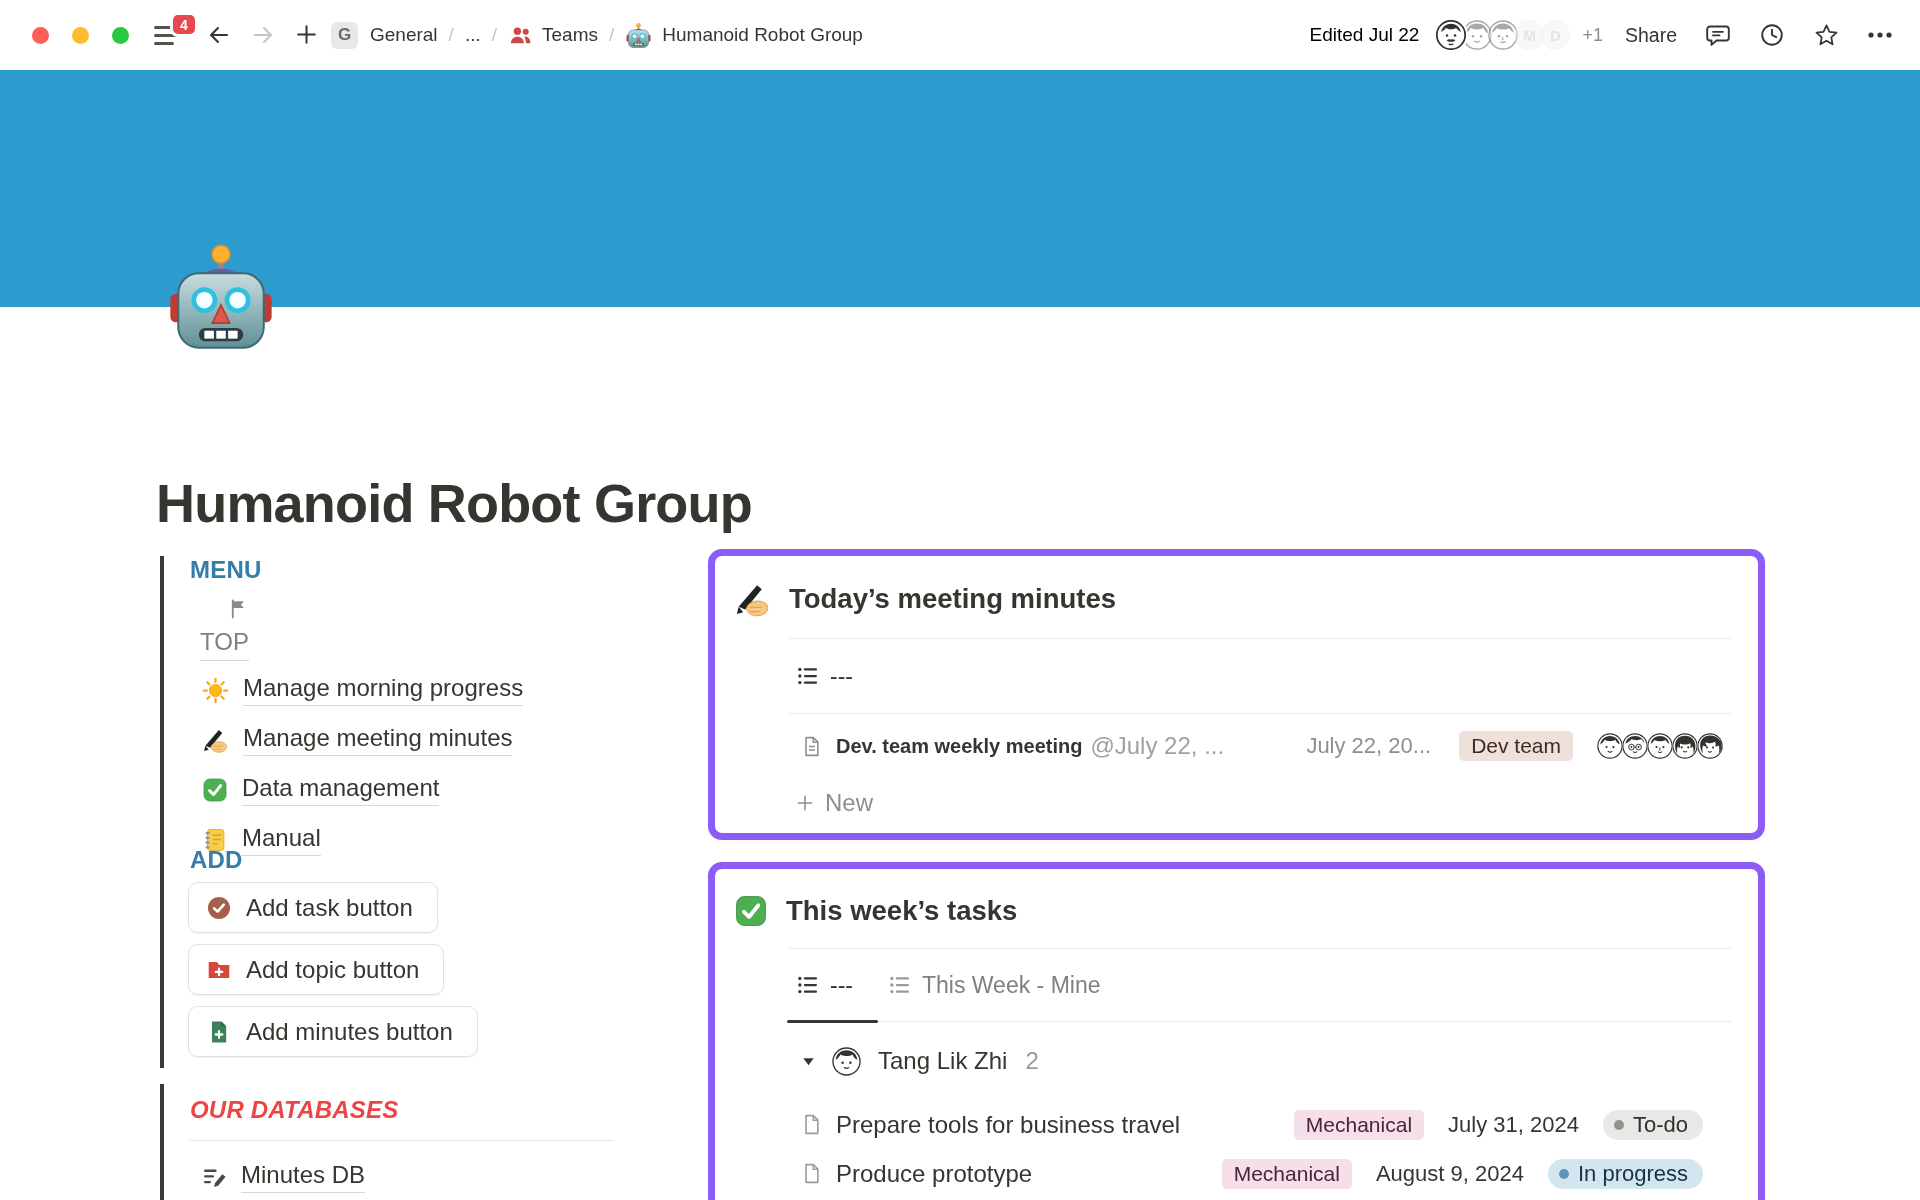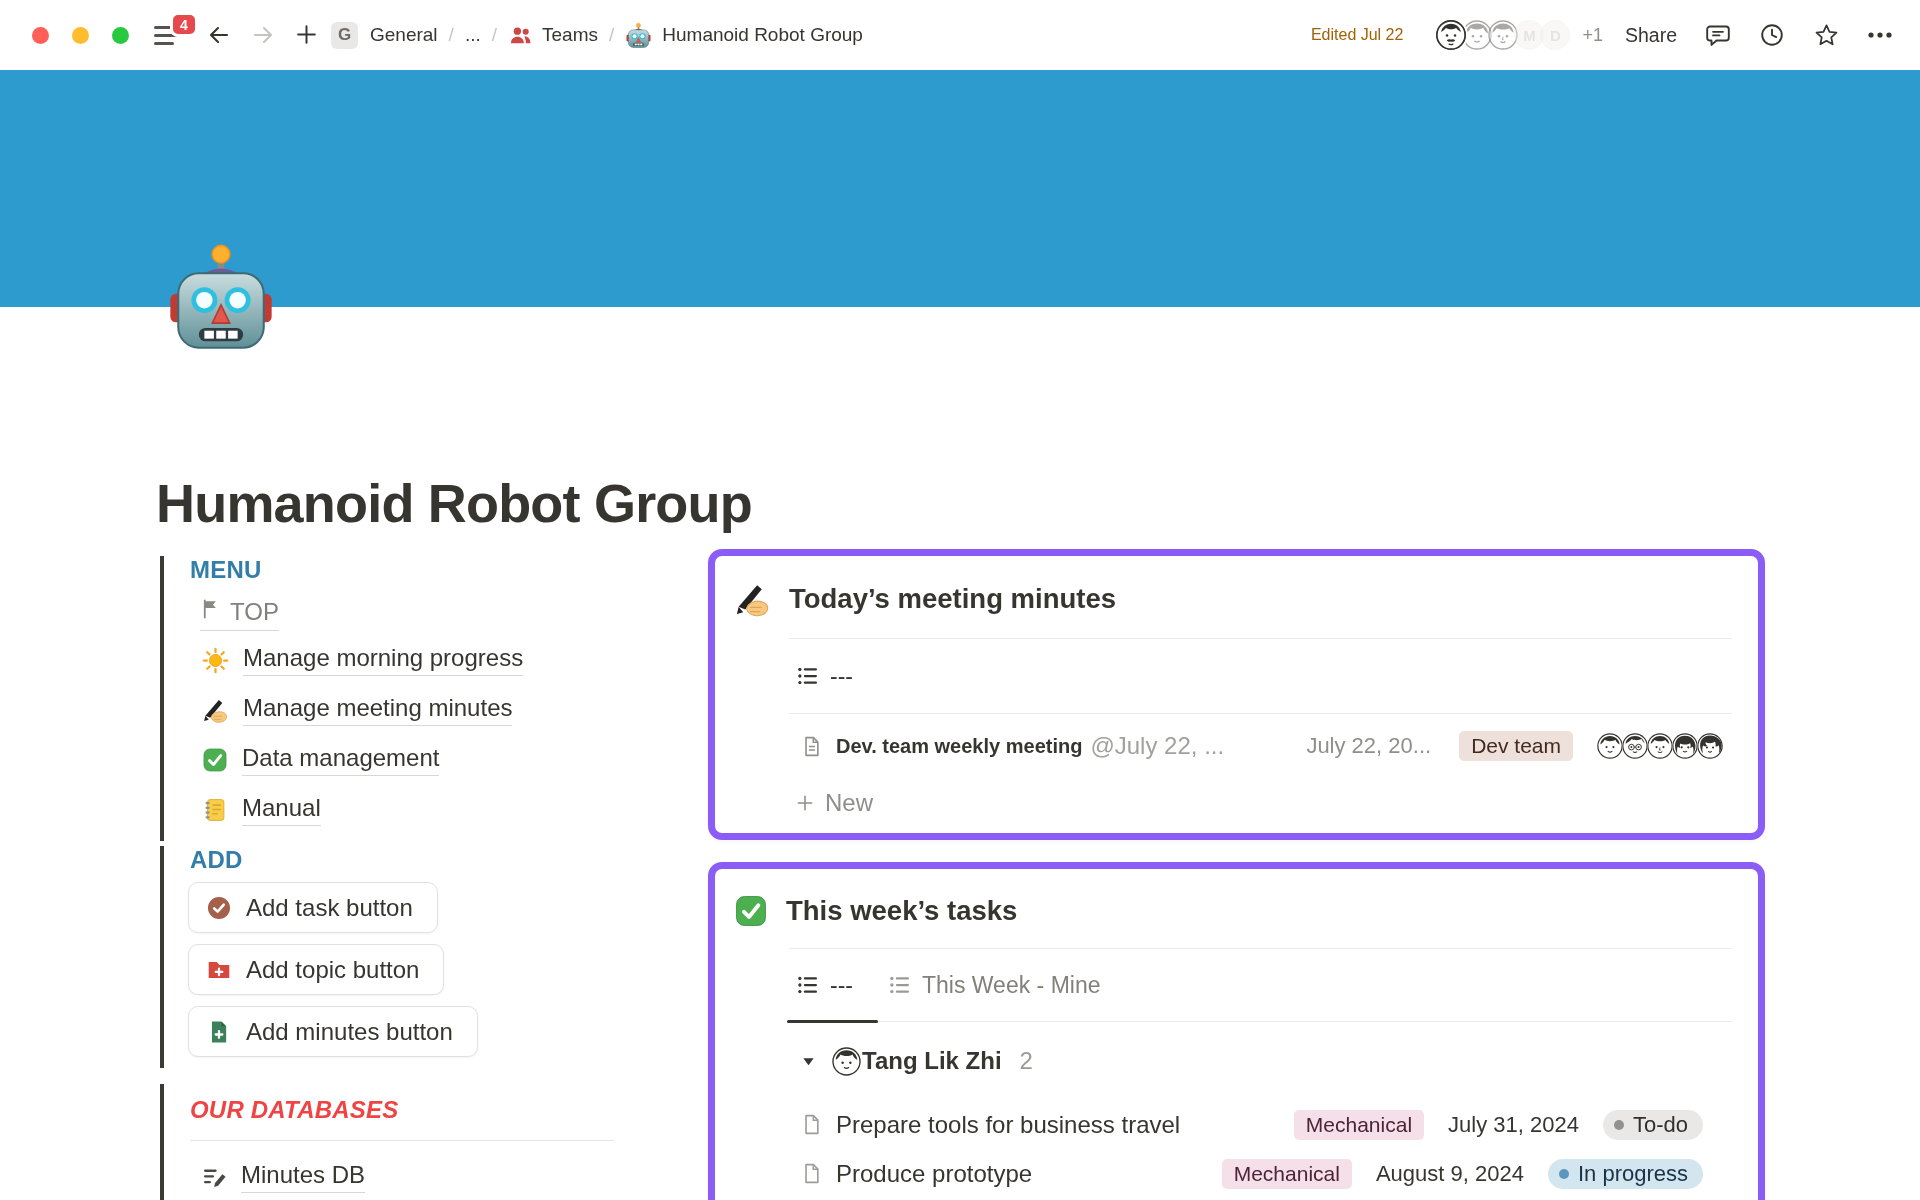--- a/index.html
+++ b/index.html
@@ -16,40 +16,40 @@
   .badge{position:absolute;left:16px;top:-8px;min-width:18px;height:19px;padding:0 2px;background:#E5484D;
          border:3px solid #fff;border-radius:8px;color:#fff;font-size:14px;font-weight:700;
          display:flex;align-items:center;justify-content:center;}
   .nav-ic{position:absolute;top:22px;}
   .tb-left{position:absolute;left:331px;top:0;height:70px;display:flex;align-items:center;font-size:19px;}
   .gbox{width:27px;height:27px;border-radius:6px;background:#E9E8E6;color:#6B6A66;font-size:17px;font-weight:600;
         display:flex;align-items:center;justify-content:center;margin-right:12px;}
   .crumb{color:#37352F;cursor:default;}
   .sep{color:#C8C6C1;margin:0 11px;}
   .tb-right{position:absolute;right:26px;top:0;height:70px;display:flex;align-items:center;}
-  .edited{font-size:16px;color:#a16207;margin-right:33px;}
+  .edited{font-size:19px;color:#000000;margin-right:17px;}
   .avstack{display:flex;align-items:center;}
   .av{width:30px;height:30px;border-radius:50%;background:#fff;position:relative;}
   .av + .av{margin-left:-4px;}
   .av.ring{box-shadow:0 0 0 2px #3A3935 inset, 0 0 0 2px #fff;z-index:5;}
   .av.faded{opacity:.42;}
   .av.initial{background:#F1F0EE;color:#C3C1BD;font-size:15px;font-weight:600;
               display:flex;align-items:center;justify-content:center;border:1px solid #E7E6E3;box-sizing:border-box;}
   .plus1{font-size:18px;color:#8F8E8A;margin:0 22px 0 12px;}
   .share{font-size:19.5px;color:#37352F;margin-right:28px;}
   .tbic{margin-right:28px;}
   
   .cover{position:absolute;top:70px;left:0;width:1920px;height:237px;}
   .page-icon{position:absolute;left:164px;top:240px;width:114px;height:114px;z-index:5;}
   .page-title{position:absolute;left:156px;top:436px;font-size:54px;font-weight:700;letter-spacing:-0.8px;color:#37352F;}
   
   .qblock{position:absolute;left:160px;border-left:4px solid #3B3A36;padding-left:24px;box-sizing:border-box;}
   .sec-h{font-size:24px;font-weight:700;letter-spacing:.2px;margin:0 0 8px 2px;}
-  .toprow{display:inline-flex;align-items:flex-start;gap:9px;margin:6px 0 4px 12px;padding-bottom:4px;
-          border-bottom:1.5px solid rgba(73,71,64,.22);color:#82807B;font-size:24px;font-weight:500;}
+  .toprow{display:inline-flex;align-items:flex-end;gap:9px;margin:6px 0 4px 12px;padding-bottom:4px;
+          border-bottom:1.5px solid rgba(73,71,64,.22);color:#82807B;font-size:24px;font-weight:500;flex-direction:column;}
   .mitem{display:flex;align-items:center;gap:14px;height:50px;margin-left:14px;}
   .mlabel{font-size:24px;font-weight:500;color:#37352F;padding-bottom:3px;border-bottom:1.5px solid rgba(73,71,64,.22);}
   .add-btn{display:flex;align-items:center;gap:14px;height:49px;width:max-content;padding:0 24px 0 17px;
            background:#fff;border:1px solid #E2E1DE;border-radius:10px;box-shadow:0 1px 2px rgba(15,15,15,.05);
            font-size:24px;font-weight:500;color:#37352F;margin:0 0 11px 0;}
   .db-divider{height:1px;background:#E7E6E3;width:424px;margin:16px 0 0 2px;}
   .db-item{display:flex;align-items:center;gap:14px;margin:20px 0 0 14px;}
   
   .card{position:absolute;left:708px;width:1057px;background:#fff;border:7px solid #8b5cf6;border-radius:14px;
         box-shadow:0 2px 4px rgba(15,15,15,.04);box-sizing:border-box;overflow:hidden;}
@@ -65,21 +65,21 @@
   .rtitle{font-size:20px;font-weight:600;color:#37352F;white-space:nowrap;margin-left:13px;}
   .rmention{font-size:24px;color:#A3A19D;margin-left:8px;white-space:nowrap;text-align:right;}
   .rdate1{font-size:22px;color:#8F8E8A;margin:0 28px 0 auto;}
   .pill{height:30px;display:flex;align-items:center;padding:0 12px;border-radius:5px;font-size:21px;white-space:nowrap;}
   .team-pill{color:#442A1E;margin-right:24px;}
   .rowavs{display:flex;}
   .rowavs .av{width:26px;height:26px;}
   .rowavs .av + .av{margin-left:-1px;}
   .newrow{display:flex;align-items:center;gap:10px;height:50px;padding-left:80px;color:#8F8E8A;font-size:24px;}
   .grouprow{display:flex;align-items:center;height:78px;padding-left:86px;}
-  .gname{font-size:24px;font-weight:700;margin-left:1px;}
+  .gname{font-size:24px;font-weight:400;margin-left:17px;}
   .gcount{font-size:24px;color:#9B9A97;margin-left:18px;}
   .taskrow{display:flex;align-items:center;height:49px;padding:0 55px 0 85px;}
   .ttitle{font-size:24px;font-weight:500;color:#37352F;white-space:nowrap;margin-left:13px;}
   .rgt{display:flex;align-items:center;gap:24px;margin-left:auto;}
   .tag-pill{border-radius:5px;}
   .status-pill{border-radius:16px;gap:9px;padding:0 15px 0 11px;font-size:22px;}
   .dot{width:10px;height:10px;border-radius:50%;}
   .tdate{font-size:22px;color:#37352F;}
 </style>
 </head>

